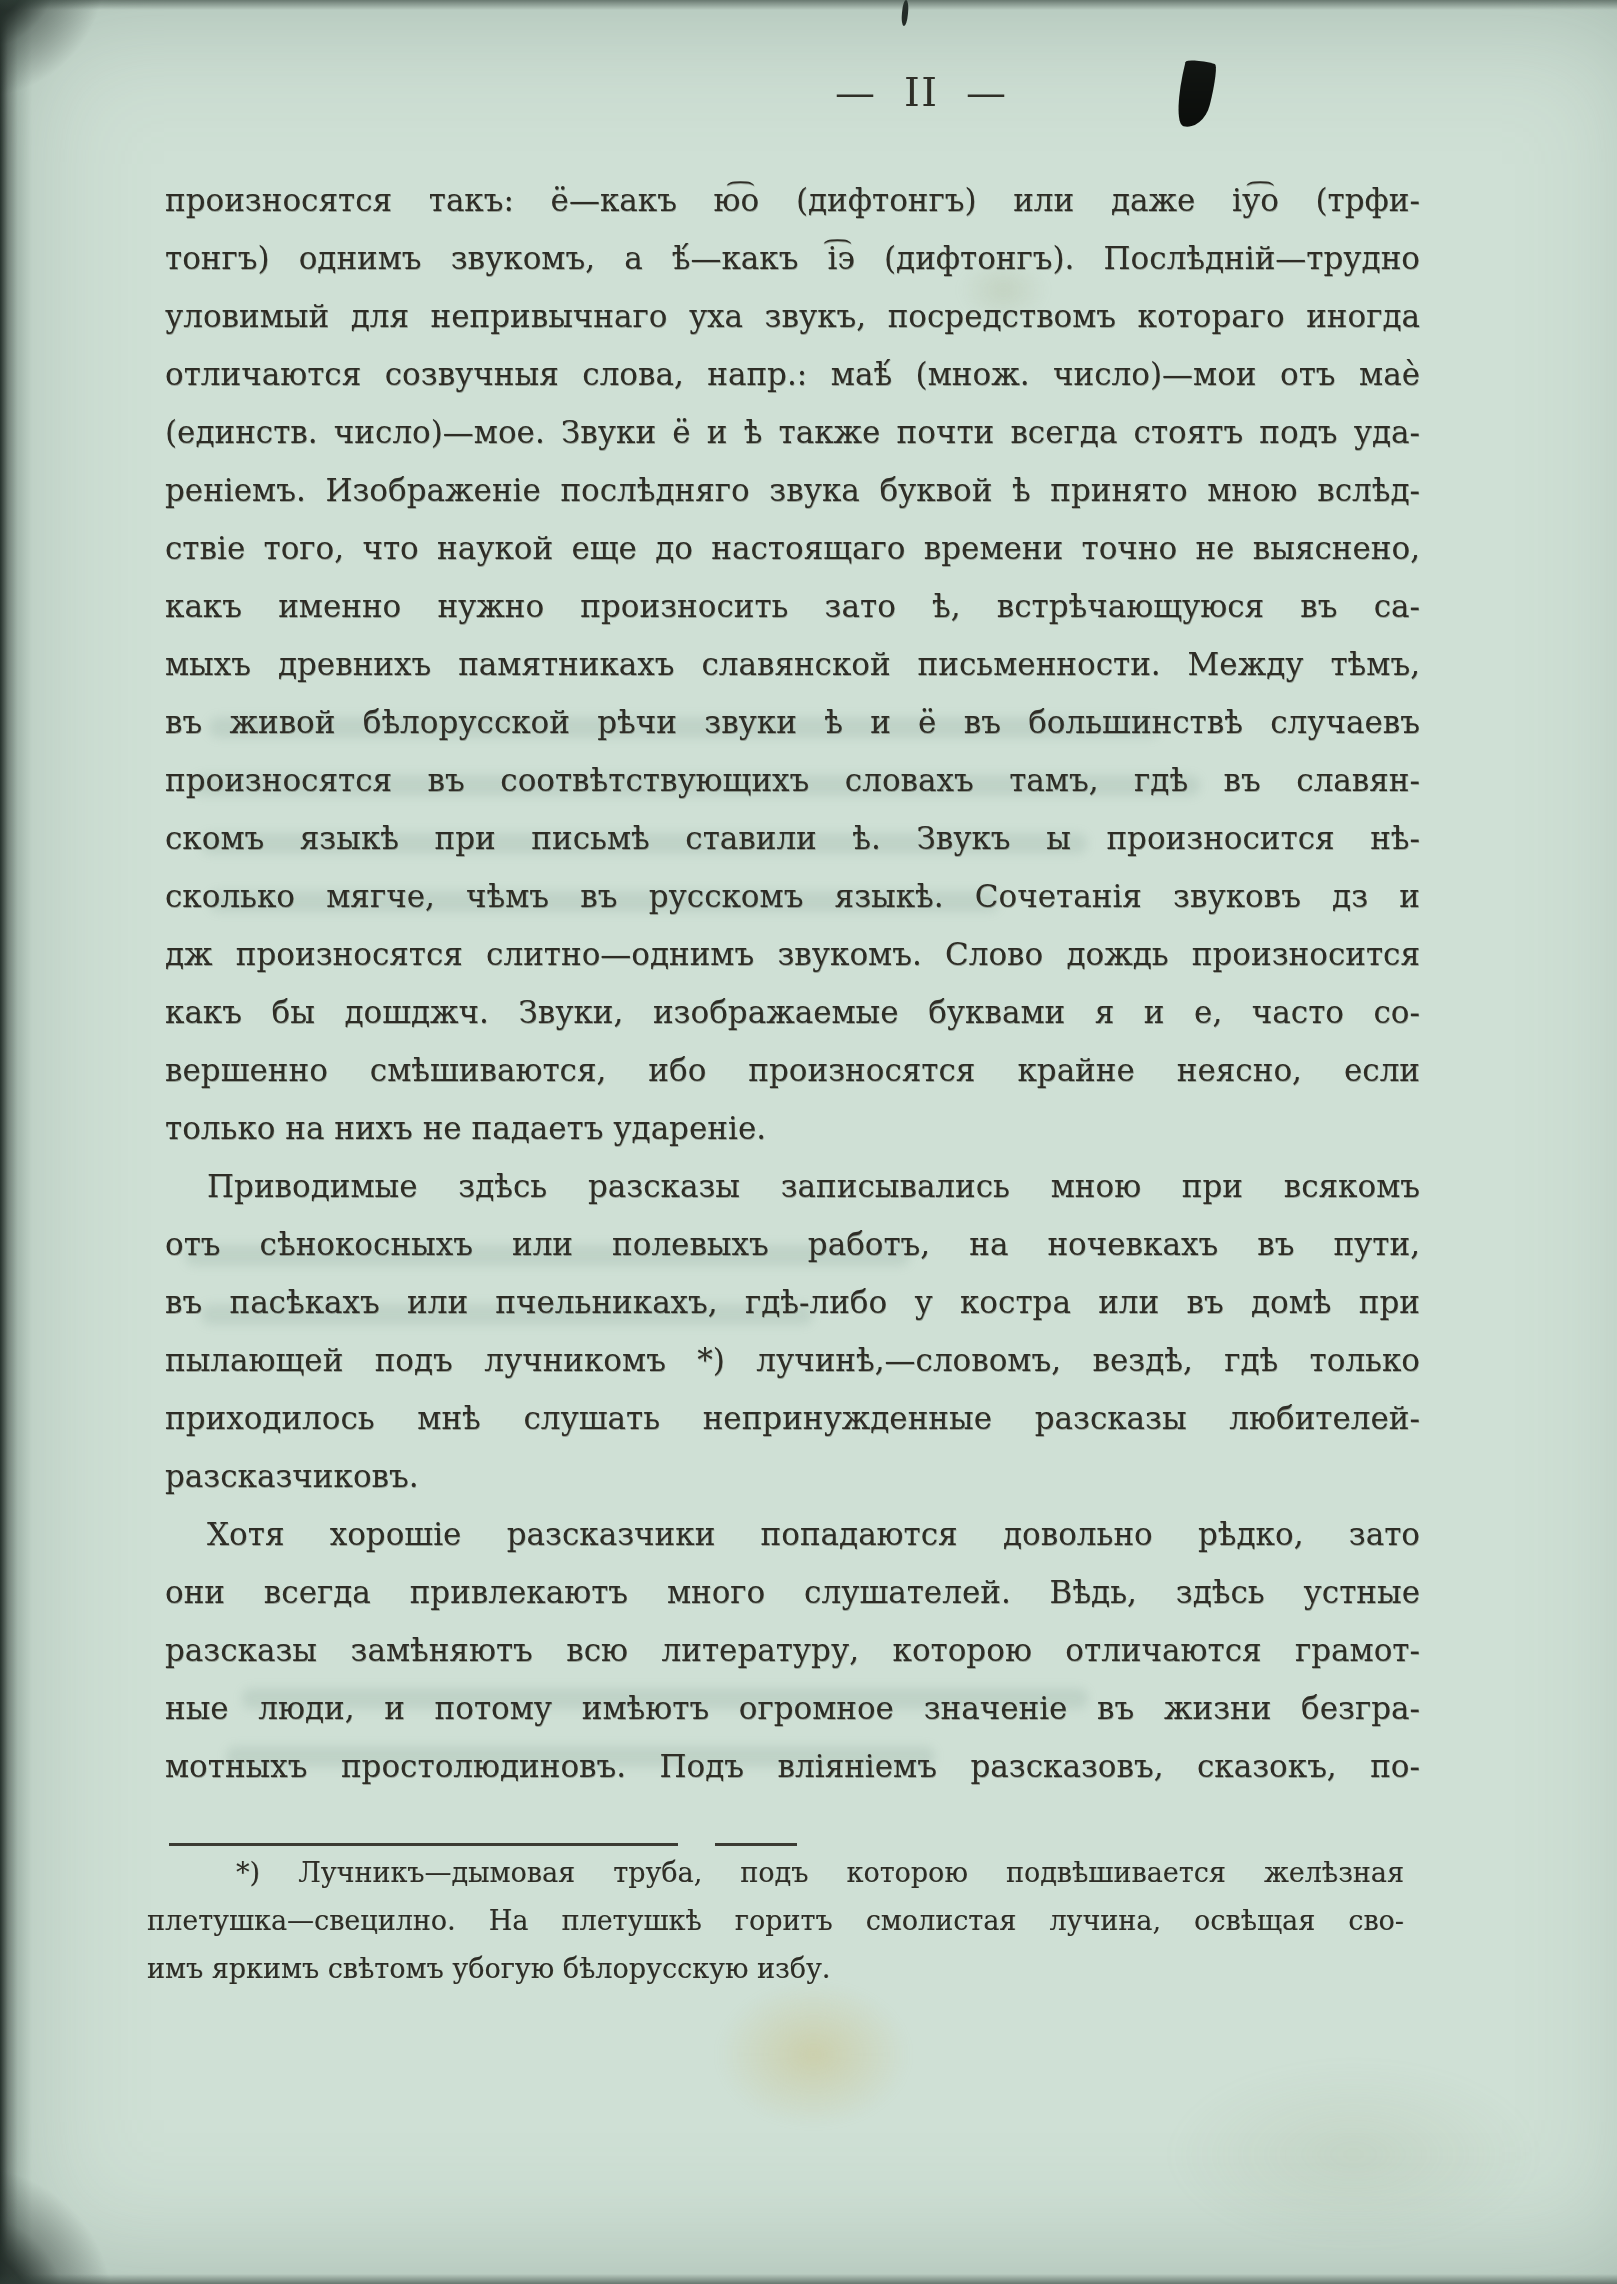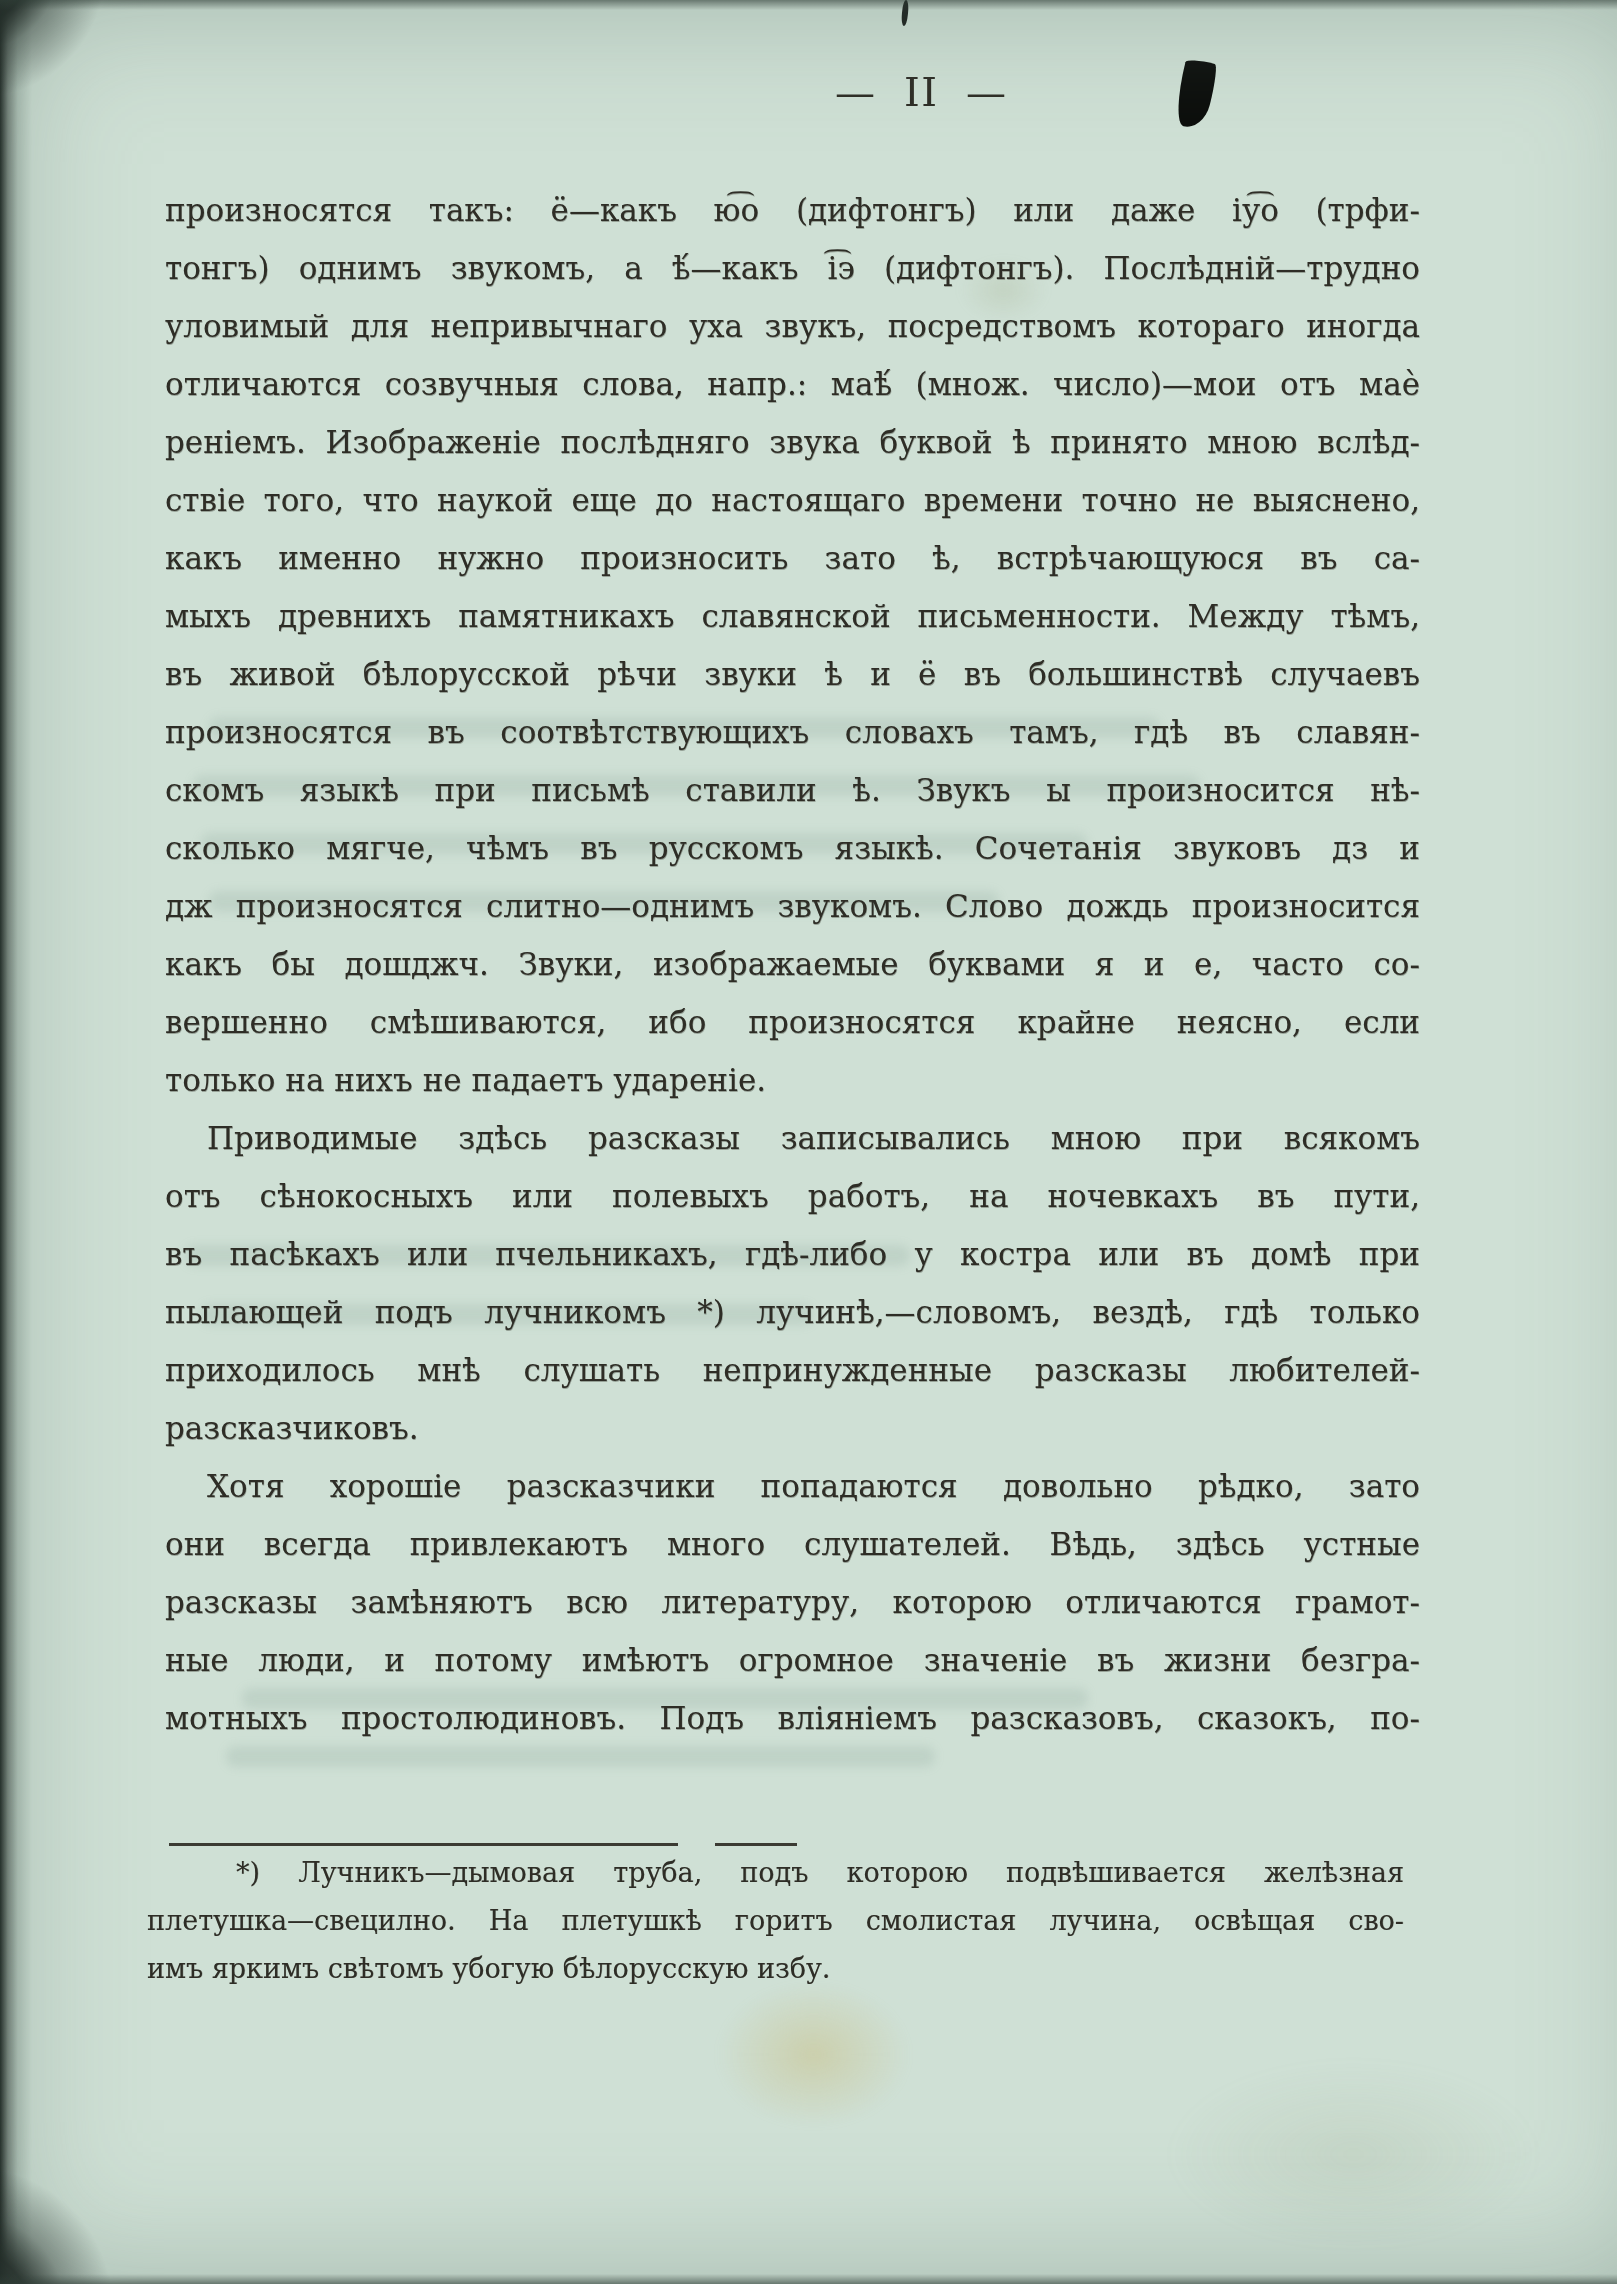--- a/index.html
+++ b/index.html
@@ -30,21 +30,21 @@
   .stain-b { left:959px; top:258px; width:89px; height:64px; filter:blur(4.8px);
     background:radial-gradient(closest-side, rgba(150,160,120,0.20), rgba(150,160,120,0)); }
   .stain-c { left:1168px; top:2062px; width:371px; height:185px; filter:blur(8px);
     background:radial-gradient(closest-side, rgba(140,152,118,0.14), rgba(140,152,118,0)); }
   .bleed { position:absolute; height:21px; background:rgba(110,145,128,0.16); filter:blur(4.8px); z-index:0; border-radius:9.7px; }
   .ink-blot { position:absolute; left:1178px; top:60px; width:34px; height:68px; background:#0c0e0c; z-index:3;
     border-radius: 85% 15% 60% 40% / 8% 60% 40% 92%; transform:rotate(14deg); }
   .ink-mark-top { position:absolute; left:902px; top:0px; width:6.4px; height:26px; background:#171b18; border-radius:45%; transform:rotate(5deg); z-index:3; }
   
   .header { position:absolute; left:835px; top:69px; font-size:40px; letter-spacing:1.6px; word-spacing:13px; z-index:2; }
-  .body-text { position:absolute; left:165px; top:181px; width:1255px; font-size:31px; line-height:58px; z-index:2;
+  .body-text { position:absolute; left:165px; top:171px; width:1255px; font-size:31px; line-height:58px; z-index:2;
     text-shadow: 0.5px 0.5px 0 rgba(46,45,38,0.35); }
   .line { height:58px; text-align:justify; text-align-last:justify; white-space:normal; overflow:visible; }
   .line.endpara { text-align-last:left; }
   .line.indent { text-indent:42px; }
   .footnote-rule { position:absolute; left:169px; top:1843px; width:628px; height:3.2px; z-index:2;
     background:linear-gradient(to right, #3b3b33 0%, #3b3b33 81%, rgba(0,0,0,0) 81%, rgba(0,0,0,0) 87%, #3b3b33 87%, #3b3b33 100%); }
   .footnote { position:absolute; left:147px; top:1849px; width:1257px; font-size:27px; line-height:48px; z-index:2;
     text-shadow: 0.4px 0.4px 0 rgba(46,45,38,0.35); }
   .fline { height:48px; text-align:justify; text-align-last:justify; }
   .fline.endpara { text-align-last:left; }
@@ -70,20 +70,21 @@
 
   <div class="header">— II —</div>
   <div class="ink-blot"></div>
   <div class="ink-mark-top"></div>
 
   <div class="body-text">
     <div class="line">произносятся такъ: ё—какъ ю͡о (дифтонгъ) или даже іу͡о (трфи-</div>
     <div class="line">тонгъ) однимъ звукомъ, а ѣ́—какъ і͡э (дифтонгъ). Послѣдній—трудно</div>
     <div class="line">уловимый для непривычнаго уха звукъ, посредствомъ котораго иногда</div>
     <div class="line">отличаются созвучныя слова, напр.: маѣ́ (множ. число)—мои отъ маѐ</div>
+    <div class="line">(единств. число)—мое. Звуки ё и ѣ также почти всегда стоятъ подъ уда-</div>
     <div class="line">реніемъ. Изображеніе послѣдняго звука буквой ѣ принято мною вслѣд-</div>
     <div class="line">ствіе того, что наукой еще до настоящаго времени точно не выяснено,</div>
     <div class="line">какъ именно нужно произносить зато ѣ, встрѣчающуюся въ са-</div>
     <div class="line">мыхъ древнихъ памятникахъ славянской письменности. Между тѣмъ,</div>
     <div class="line">въ живой бѣлорусской рѣчи звуки ѣ и ё въ большинствѣ случаевъ</div>
     <div class="line">произносятся въ соотвѣтствующихъ словахъ тамъ, гдѣ въ славян-</div>
     <div class="line">скомъ языкѣ при письмѣ ставили ѣ. Звукъ ы произносится нѣ-</div>
     <div class="line">сколько мягче, чѣмъ въ русскомъ языкѣ. Сочетанія звуковъ дз и</div>
     <div class="line">дж произносятся слитно—однимъ звукомъ. Слово дождь произносится</div>
     <div class="line">какъ бы дошджч. Звуки, изображаемые буквами я и е, часто со-</div>

